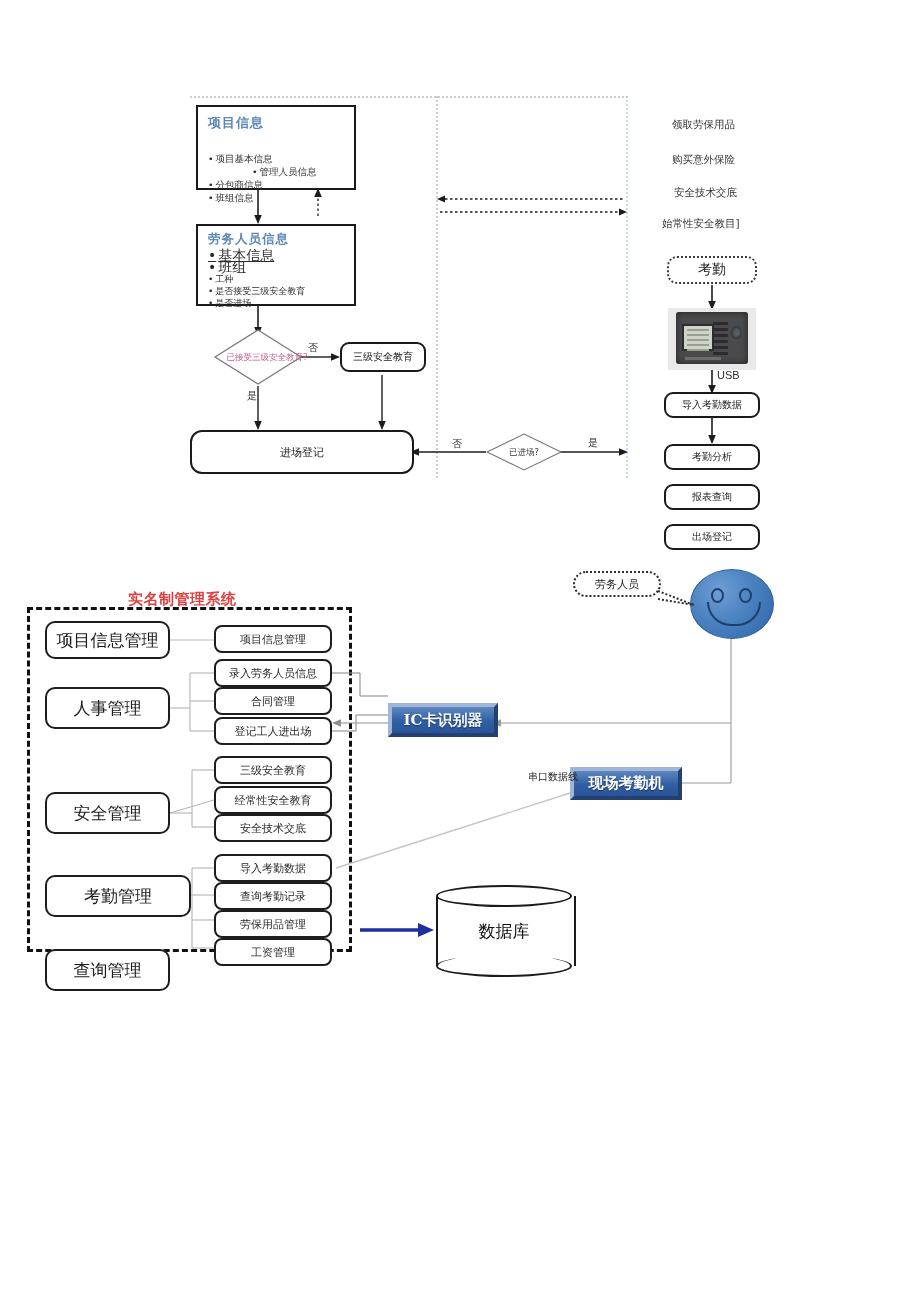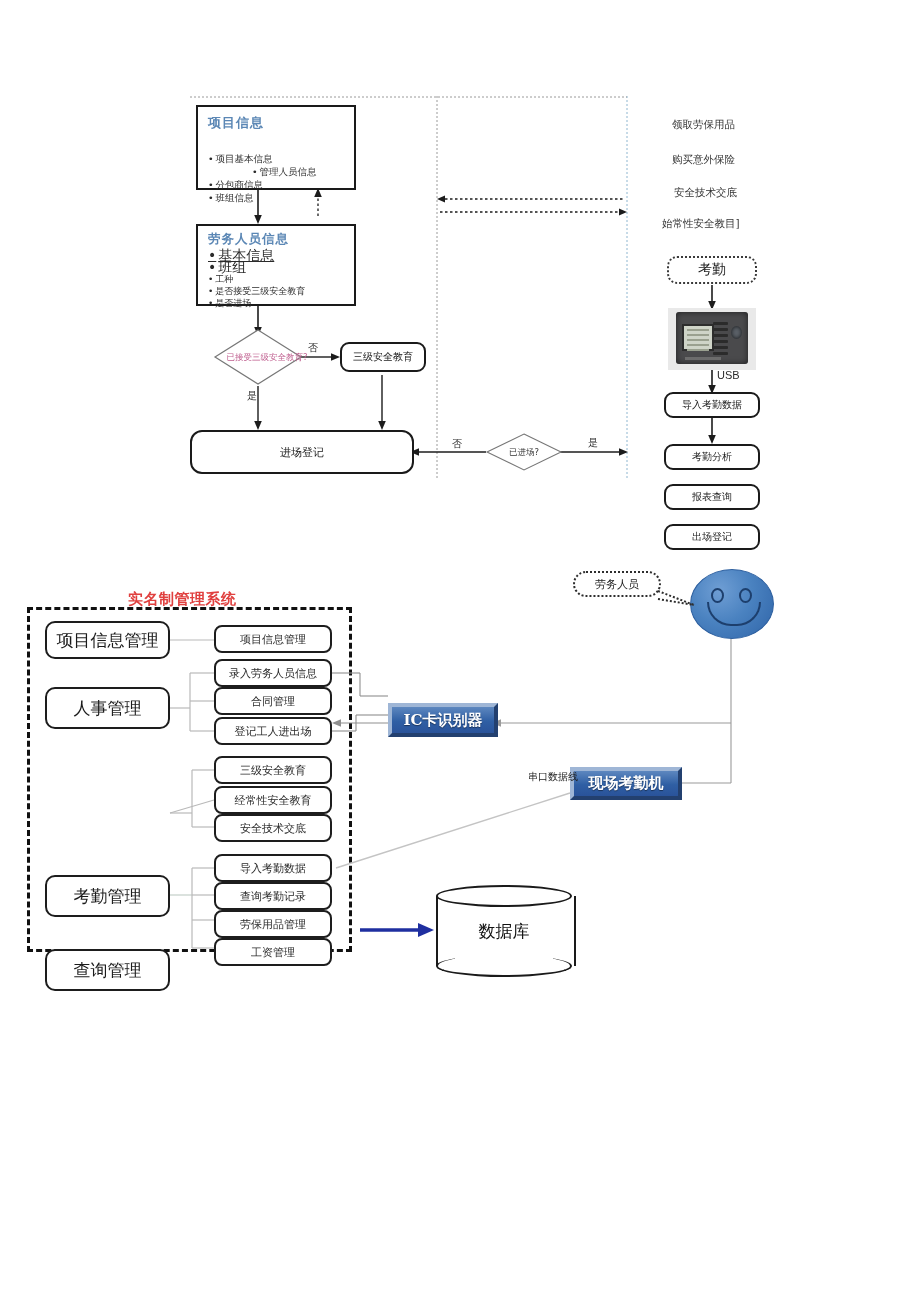--- a/index.html
+++ b/index.html
@@ -380,21 +380,24 @@
       <line x1="360" y1="375" x2="420" y2="375" stroke="#1f2fa0" stroke-width="3.5"></line>
       <polygon points="434,375 418,368 418,382" fill="#1f2fa0"></polygon>
     </svg>
 
     <div class="abox abox-main" style="left:45px;top:66px;width:125px;height:38px;">
       <span>项目信息管理</span>
     </div>
     <div class="abox abox-main" style="left:45px;top:132px;width:125px;height:42px;text-align:right;">
       <span>人事管理</span>
     </div>
-    <div class="abox abox-main" style="left:45px;top:320px;width:125px;height:42px;">
+    <div class="abox abox-main" style="left:45px;top:237px;width:125px;height:42px;">
+      <span>安全管理</span>
+    </div>
+    <div class="abox abox-main" style="left:45px;top:320px;width:146px;height:42px;">
       <span>考勤管理</span>
     </div>
     <div class="abox abox-main" style="left:45px;top:394px;width:125px;height:42px;">
       <span>查询管理</span>
     </div>
 
     <div class="abox abox-sub" style="left:214px;top:70px;width:118px;height:28px;">
       <span>项目信息管理</span>
     </div>
     <div class="abox abox-sub" style="left:214px;top:104px;width:118px;height:28px;">

